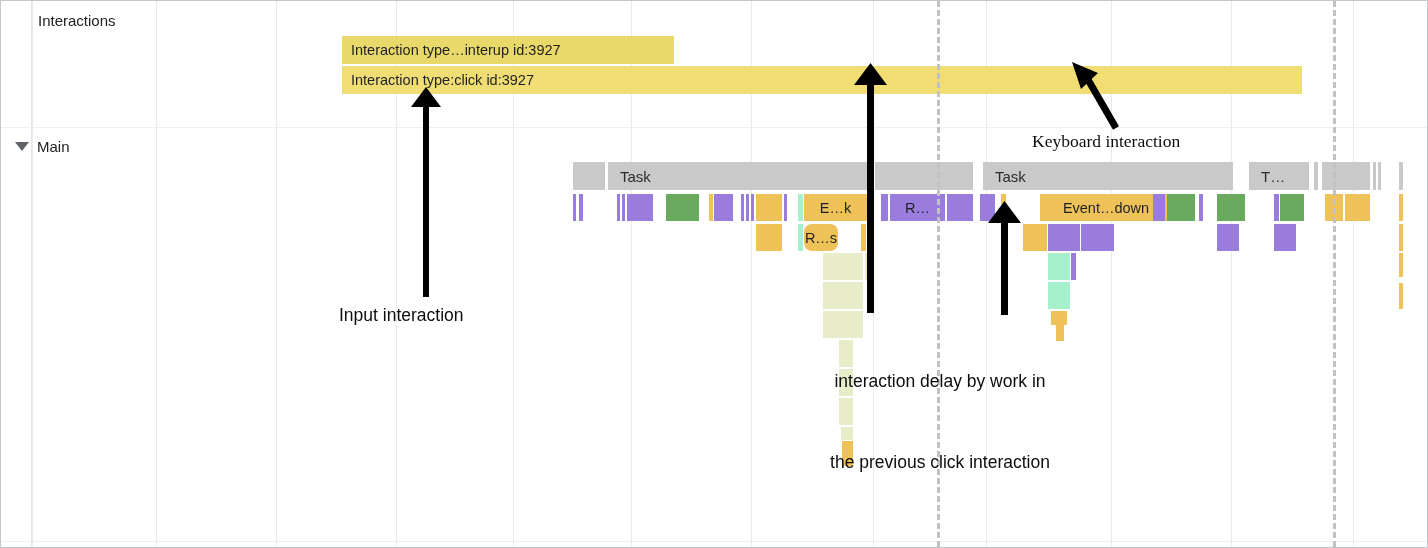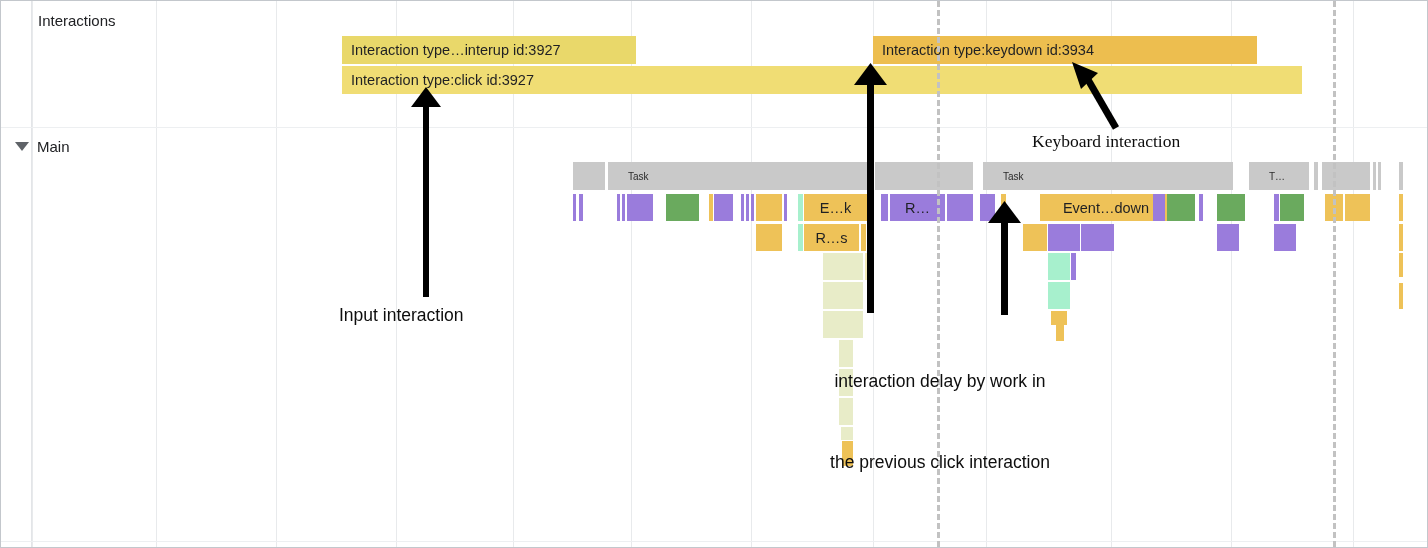--- a/index.html
+++ b/index.html
@@ -70,22 +70,22 @@
   .blk.paleY  { background: #e8ecc8; }
   .blk.mint   { background: #a7f0cd; }
   .blk.faint  { background: #f3e9b8; }
   .blk.lbl {
     display: flex; align-items: center; justify-content: center;
     font-size: 14.5px; color: #1f2023;
     overflow: hidden; white-space: nowrap;
   }
   .blk.tasklbl {
     display: flex; align-items: center;
-    padding-left: 20px;
-    font-size: 10px; color: #2b2b2b;
+    padding-left: 12px;
+    font-size: 15px; color: #2b2b2b;
     overflow: hidden; white-space: nowrap;
   }
 
   
   .anno {
     position: absolute;
     font-size: 17.5px; color: #0d0d0d;
     line-height: 27px;
     white-space: pre;
   }
@@ -116,23 +116,22 @@
   <div class="gridline" style="left:1352px"></div>
 
   <div class="row-sep" style="top:126px"></div>
   <div class="row-sep" style="top:540px"></div>
 
   <div class="track-title" style="left:37px; top:11px;">Interactions</div>
 
   <div class="tri" style="left:14px; top:141px;"></div>
   <div class="track-title" style="left:36px; top:137px;">Main</div>
 
-  <div class="ibar light" style="left:341px; top:35px; width:294px; height:28px;">Interaction type…interup id:3927</div>
+  <div class="ibar light" style="left:341px; top:35px; width:332px; height:28px;">Interaction type…interup id:3927</div>
   <div class="ibar light2" style="left:341px; top:65px; width:960px; height:28px;">Interaction type:click id:3927</div>
-  <div class="ibar dark" style="left:872px; top:35px; width:384px; height:28px;">Interaction type:keydown id:3934</div>
 
   <div class="blk task" style="left:572px; top:161px; width:32px;  height:28px;"></div>
   <div class="blk task tasklbl" style="left:607px; top:161px; width:265px; height:28px;">Task</div>
   <div class="blk task" style="left:874px; top:161px; width:98px;  height:28px;"></div>
   <div class="blk task tasklbl" style="left:982px; top:161px; width:250px; height:28px;">Task</div>
   <div class="blk task tasklbl" style="left:1248px; top:161px; width:60px; height:28px;">T…</div>
   <div class="blk task" style="left:1313px; top:161px; width:4px; height:28px;"></div>
   <div class="blk task" style="left:1321px; top:161px; width:48px; height:28px;"></div>
   <div class="blk task" style="left:1372px; top:161px; width:3px; height:28px;"></div>
   <div class="blk task" style="left:1377px; top:161px; width:3px; height:28px;"></div>
@@ -164,21 +163,21 @@
   <div class="blk purple" style="left:1198px; top:193px; width:4px;  height:27px;"></div>
   <div class="blk green" style="left:1216px; top:193px; width:28px; height:27px;"></div>
   <div class="blk purple" style="left:1273px; top:193px; width:5px;  height:27px;"></div>
   <div class="blk green" style="left:1279px; top:193px; width:24px; height:27px;"></div>
   <div class="blk yellow" style="left:1324px; top:193px; width:18px; height:27px;"></div>
   <div class="blk yellow" style="left:1344px; top:193px; width:25px; height:27px;"></div>
   <div class="blk yellow" style="left:1398px; top:193px; width:4px;  height:27px;"></div>
 
   <div class="blk yellow" style="left:755px; top:223px; width:26px; height:27px;"></div>
   <div class="blk mint" style="left:797px; top:223px; width:5px;  height:27px;"></div>
-  <div class="blk yellow lbl" style="left:803px; top:223px; width:55px; height:27px;">R…s</div>
+  <div class="blk yellow lbl" style="left:803px; top:223px; width:34px; height:27px;border-radius:8px;">R…s</div>
   <div class="blk yellow" style="left:860px; top:223px; width:5px;  height:27px;"></div>
   <div class="blk faint" style="left:866px; top:223px; width:5px;  height:27px;"></div>
   <div class="blk yellow" style="left:1000px; top:223px; width:5px;  height:27px;"></div>
   <div class="blk yellow" style="left:1022px; top:223px; width:24px; height:27px;"></div>
   <div class="blk purple" style="left:1047px; top:223px; width:32px; height:27px;"></div>
   <div class="blk purple" style="left:1080px; top:223px; width:33px; height:27px;"></div>
   <div class="blk purple" style="left:1216px; top:223px; width:22px; height:27px;"></div>
   <div class="blk purple" style="left:1273px; top:223px; width:22px; height:27px;"></div>
   <div class="blk yellow" style="left:1398px; top:223px; width:4px;  height:27px;"></div>
 

